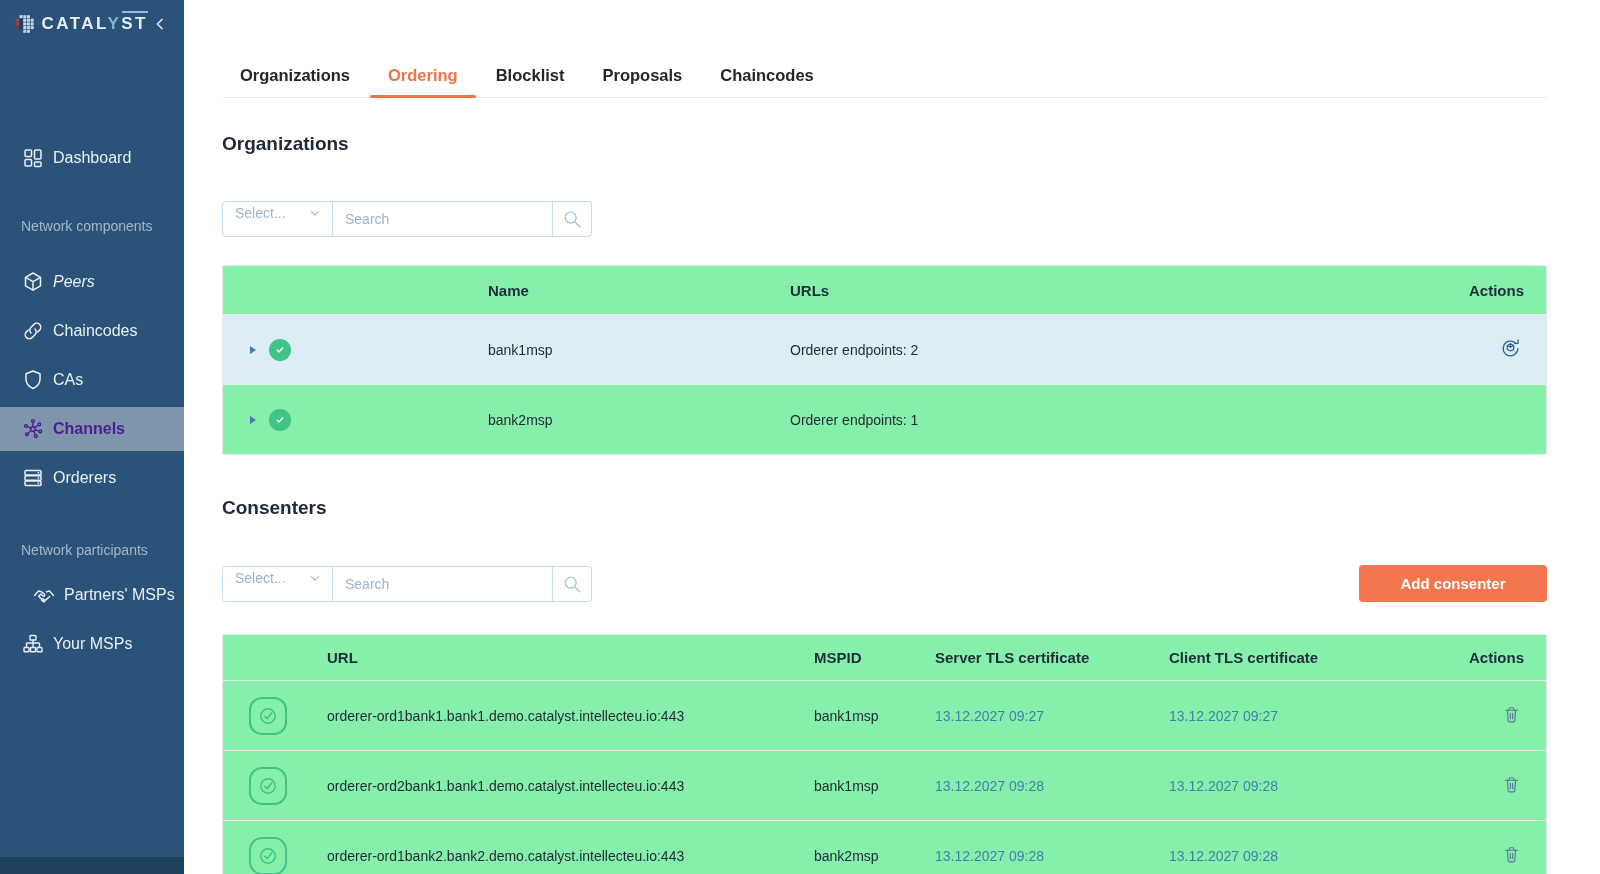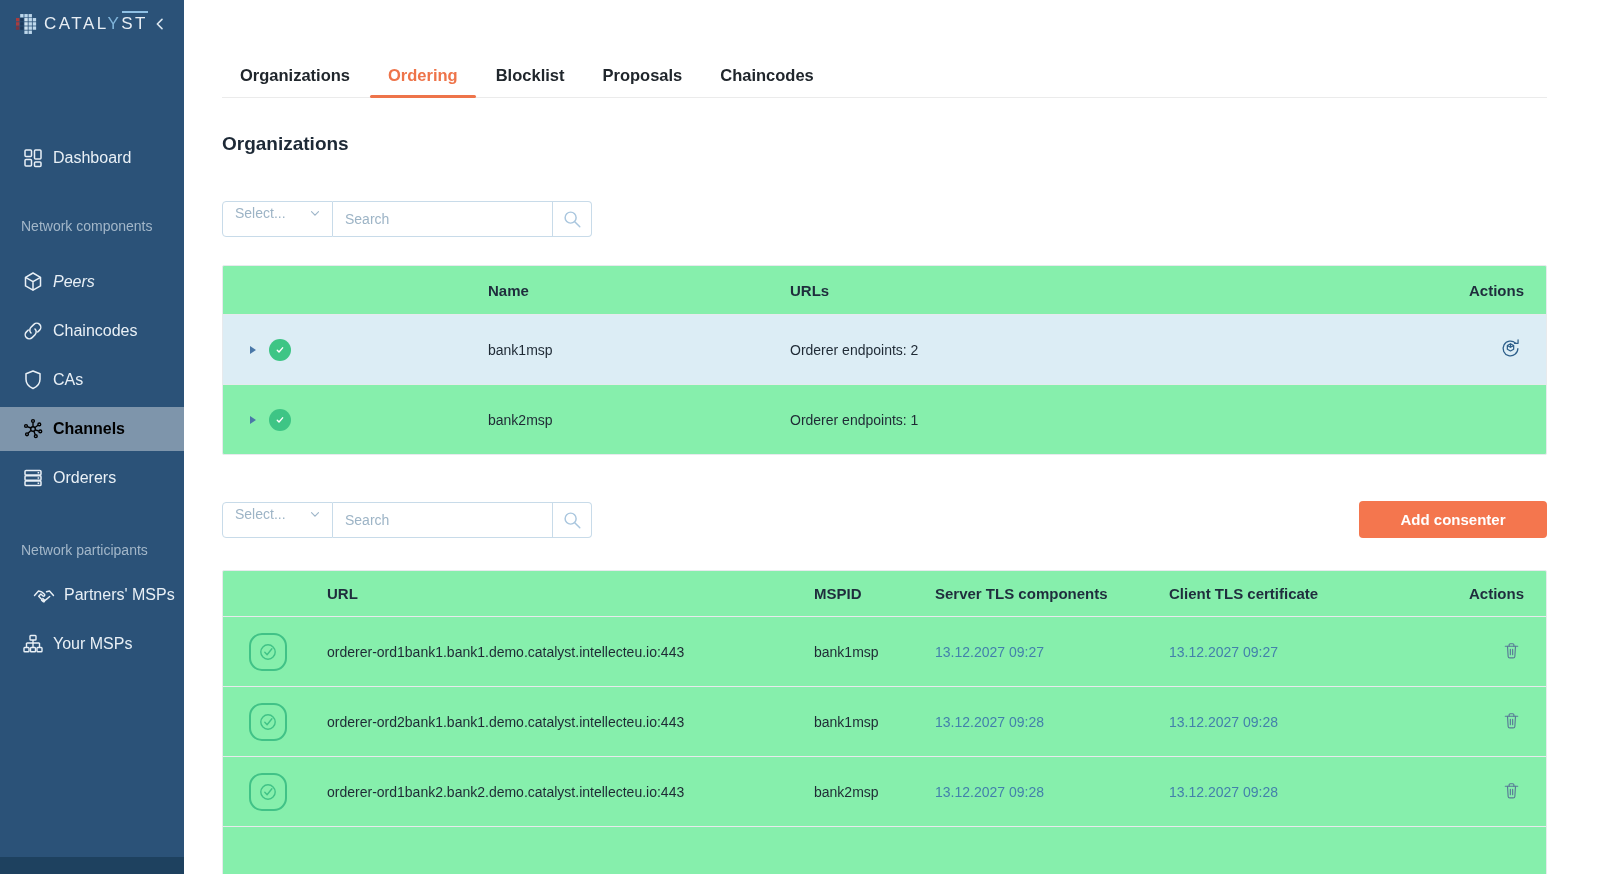--- a/index.html
+++ b/index.html
@@ -4,29 +4,29 @@
 <style>
   * { margin:0; padding:0; box-sizing:border-box; }
   html,body { width:1600px; height:874px; overflow:hidden; background:#fff;
               font-family:"Liberation Sans", sans-serif; }
   body { display:flex; }
 
   
   .sidebar { width:184px; min-width:184px; height:874px; background:#2b5278; position:relative; color:#e9f0f6; }
   .logo-row { height:48px; display:flex; align-items:center; padding:0 12px 0 15px; }
   .logo-mark { width:22px; height:22px; margin-right:7px; }
-  .logo-text { font-size:17px; font-weight:400; letter-spacing:2.5px; color:#e8eef4; white-space:nowrap; }
+  .logo-text { font-size:17px; font-weight:700; letter-spacing:2.5px; color:#e8eef4; white-space:nowrap; }
   .logo-y { color:#7fb3d9; }
   .logo-st { position:relative; }
   .logo-st::before { content:''; position:absolute; top:-3px; left:1px; right:0; height:2px; background:#8fc0e4; }
   .collapse-btn { margin-left:auto; background:none; border:none; cursor:pointer; display:flex; padding:4px; }
   .nav-item { height:44px; display:flex; align-items:center; gap:8px; padding-left:21px;
               font-size:16px; color:#e9f0f6; cursor:pointer; }
   .nav-item svg { flex:0 0 24px; }
-  .nav-item.active { background:#7e95ab; color:#000000; font-weight:700; }
+  .nav-item.active { background:#7e95ab; color:#4c1d95; font-weight:700; }
   .nav-section { font-size:14px; color:#a3b7c9; padding-left:21px; }
   .m-dash { margin-top:88px; }
   .m-sec1 { margin-top:38px; }
   .m-peers { margin-top:26px;font-style:italic; }
   .m-item { margin-top:5px; }
   .m-sec2 { margin-top:42px; }
   .m-partners { margin-top:15px;padding-left:32px; }
   .sidebar-bottom { position:absolute; bottom:0; left:0; width:100%; height:17px; background:#1e415f; }
 
   
@@ -266,20 +266,21 @@
               <path d="M6 11.5l3.2 3.2 6.6-7.6"></path>
             </svg>
         </span>
       </div>
       <div>bank2msp</div>
       <div>Orderer endpoints: 1</div>
       <div class="cell-actions"></div>
     </div>
   </div>
 
+  <h2 class="section-title" style="margin-top:42px;">Consenters</h2>
 
   <div class="filter-row">
     <div class="filter-group">
       <div class="f-select">
         <span>Select...</span>
         <svg width="14" height="14" viewBox="0 0 20 20" fill="none" stroke="#9fb6c9" stroke-width="1.6" stroke-linecap="round">
             <path d="M5 8l5 5 5-5"></path>
           </svg>
       </div>
       <input class="f-search" type="text" placeholder="Search" style="">
@@ -291,21 +292,21 @@
       </button>
     </div>
     <button class="add-btn">Add consenter</button>
   </div>
 
   <div class="table cons-table">
     <div class="t-row t-head">
       <div></div>
       <div>URL</div>
       <div>MSPID</div>
-      <div>Server TLS components</div>
+      <div>Server TLS certificate</div>
       <div>Client TLS certificate</div>
       <div class="cell-actions">Actions</div>
     </div>
 
     <div class="t-row t-body-row">
       <div class="status-cell">
         <span class="badge-ok-outline">
           <svg width="22" height="22" viewBox="0 0 22 22" fill="none" stroke="#41c287" stroke-width="1.4" stroke-linecap="round" stroke-linejoin="round">
               <circle cx="11" cy="11" r="7.2"></circle>
               <path d="M7.8 11.3l2.3 2.4 4.8-6"></path>

